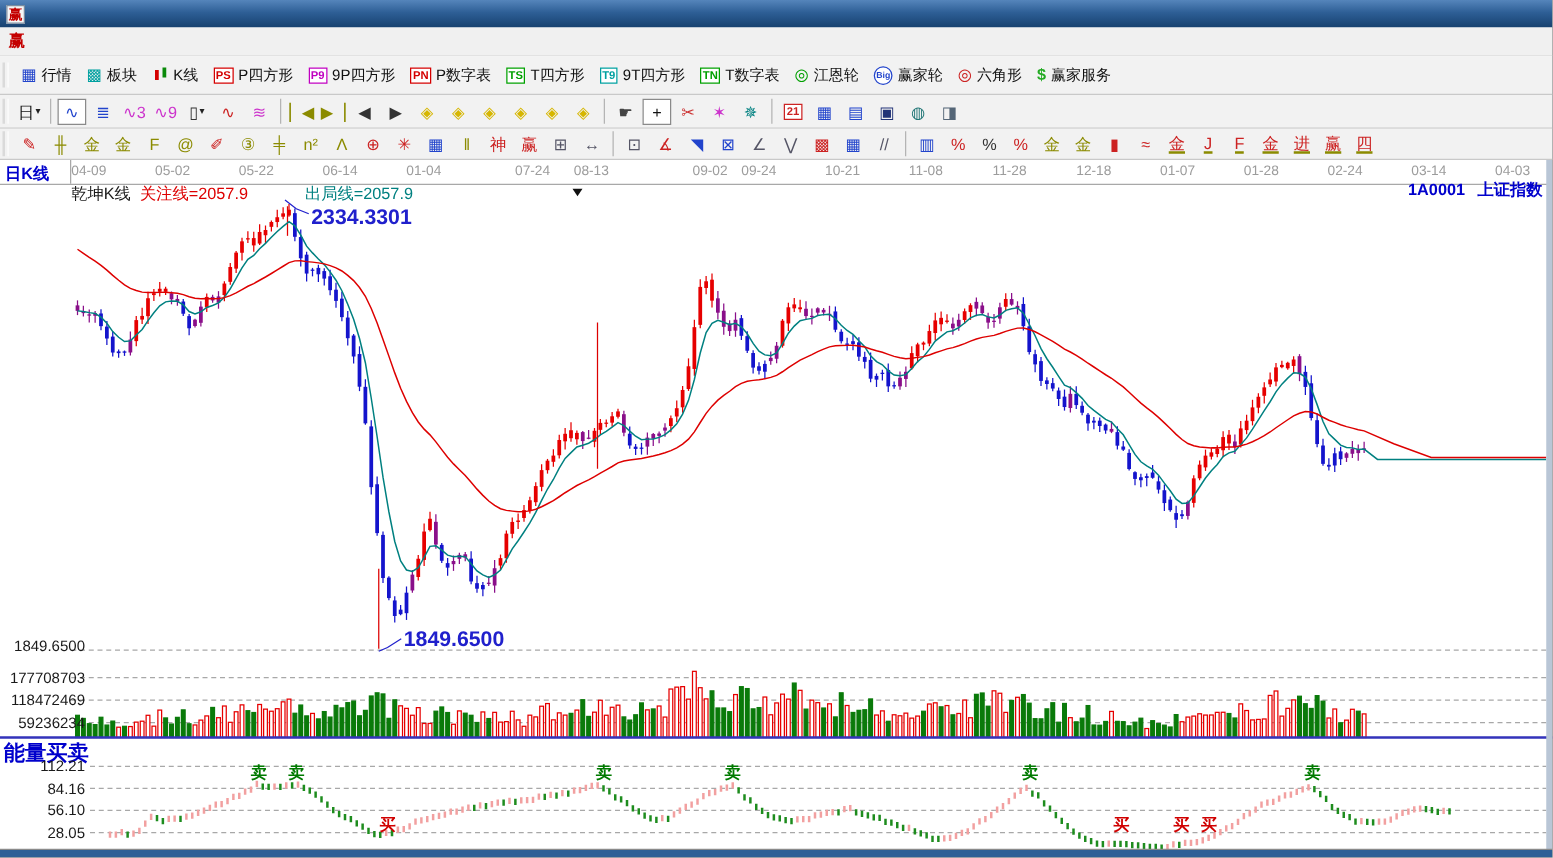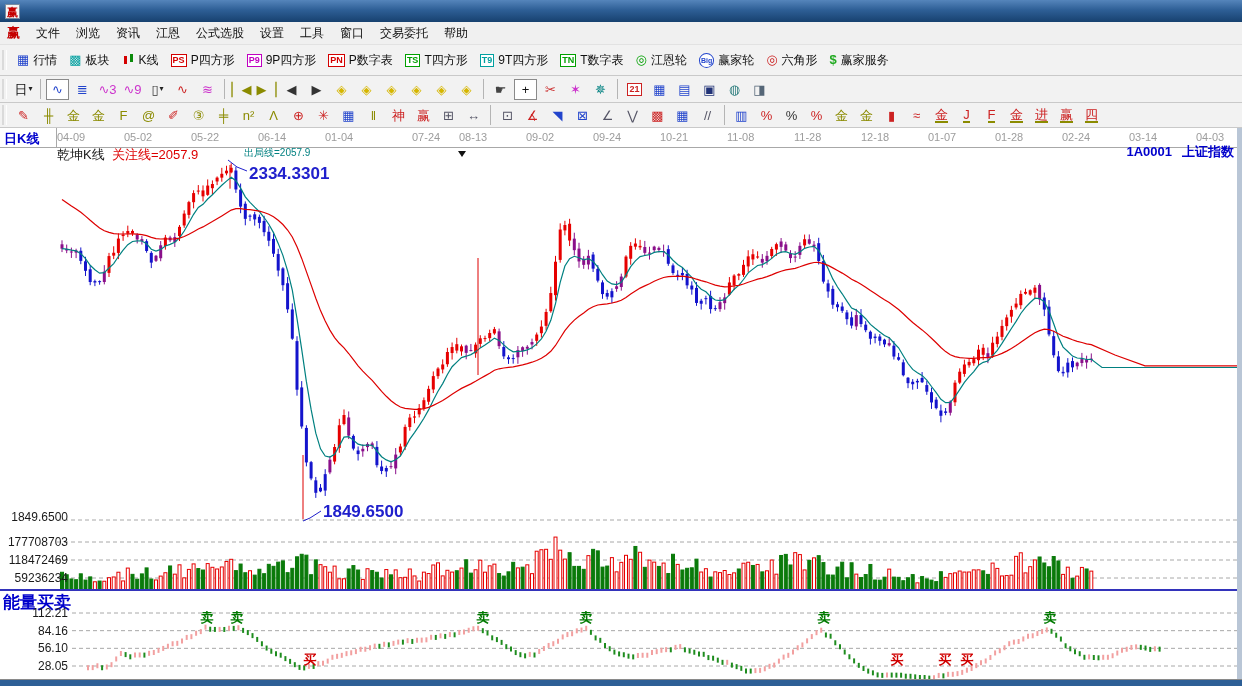--- a/index.html
+++ b/index.html
@@ -40,21 +40,21 @@
   .ic-btn.u .g{border-bottom:2px solid #8b8b00;padding-bottom:0;}
   .vsep{width:1px;height:20px;background:#b4b4b4;margin:0 4px;}
   
   .ov{position:absolute;z-index:3;white-space:nowrap;}
   .hdr-line{position:absolute;left:0;top:147px;width:100%;height:1px;background:#a8a8a8;z-index:2;}
   .hdr-vline{position:absolute;left:56px;top:128px;width:1px;height:19px;background:#a8a8a8;z-index:2;}
   .lbl-period{left:4px;top:130px;color:#0000cc;font-weight:bold;font-size:13px;}
   .date-lbl{position:absolute;top:131px;font-size:11px;color:#9c9c9c;z-index:2;}
   .lbl-overlay{left:57px;top:146px;color:#1a1a1a;font-size:13px;}
   .lbl-attn{left:112px;top:146px;color:#dd0000;font-size:13px;}
-  .lbl-exit{left:244px;top:146px;color:#008080;font-size:10px;}
+  .lbl-exit{left:244px;top:146px;color:#008080;font-size:13px;}
   .lbl-inst{right:8px;top:143px;color:#0000cc;font-weight:bold;font-size:13px;}
   .lbl-inst .code{margin-right:10px;}
   .ann{color:#2020cc;font-weight:bold;font-size:17px;}
   .ann-peak{left:249px;top:164px;}
   .ann-trough{left:323px;top:502px;}
   .axis-num{left:4px;width:64px;text-align:right;font-size:12px;color:#1a1a1a;}
   .lbl-ind{left:3px;top:591px;color:#0000cc;font-weight:bold;font-size:17px;}
   .pane-sep{position:absolute;left:0;top:589px;width:100%;height:2px;background:#3333bb;z-index:2;}
   .bottom-line{position:absolute;left:0;top:679px;width:100%;height:1px;background:#8a8a8a;z-index:2;}
   .bottom-strip{position:absolute;left:0;top:680px;width:100%;height:6px;background:#2d5f96;z-index:2;}
@@ -65,32 +65,20 @@
 <body>
 
 <div id="app">
 
   <div class="titlebar">
     <span class="app-logo">赢</span>
   </div>
 
   <div class="menubar">
     <span class="menu-logo">赢</span>
-    <span id="menu-items" style="display:flex">
-        <span class="menu-item">文件</span>
-        <span class="menu-item">浏览</span>
-        <span class="menu-item">资讯</span>
-        <span class="menu-item">江恩</span>
-        <span class="menu-item">公式选股</span>
-        <span class="menu-item">设置</span>
-        <span class="menu-item">工具</span>
-        <span class="menu-item">窗口</span>
-        <span class="menu-item">交易委托</span>
-        <span class="menu-item">帮助</span>
-      </span>
   </div>
 
   <div class="toolbar tb1" id="toolbar-main">
       <span class="grip"></span>
       <span class="tb-btn">
         <span class="glyph-ic" style="color: rgb(34, 68, 204);">▦</span>
         <span>行情</span>
       </span>
       <span class="tb-btn">
         <span class="glyph-ic" style="color: rgb(0, 160, 160);">▩</span>
@@ -1295,21 +1283,21 @@
 
   <div class="ov lbl-period">日K线</div>
   <div id="date-axis">
       <span class="date-lbl" style="left: 57px;">04-09</span>
       <span class="date-lbl" style="left: 124px;">05-02</span>
       <span class="date-lbl" style="left: 191px;">05-22</span>
       <span class="date-lbl" style="left: 258px;">06-14</span>
       <span class="date-lbl" style="left: 325px;">01-04</span>
       <span class="date-lbl" style="left: 412px;">07-24</span>
       <span class="date-lbl" style="left: 459px;">08-13</span>
-      <span class="date-lbl" style="left: 526px;">09-02</span>
+      <span class="date-lbl" style="left: 554px;">09-02</span>
       <span class="date-lbl" style="left: 593px;">09-24</span>
       <span class="date-lbl" style="left: 660px;">10-21</span>
       <span class="date-lbl" style="left: 727px;">11-08</span>
       <span class="date-lbl" style="left: 794px;">11-28</span>
       <span class="date-lbl" style="left: 861px;">12-18</span>
       <span class="date-lbl" style="left: 928px;">01-07</span>
       <span class="date-lbl" style="left: 995px;">01-28</span>
       <span class="date-lbl" style="left: 1062px;">02-24</span>
       <span class="date-lbl" style="left: 1129px;">03-14</span>
       <span class="date-lbl" style="left: 1196px;">04-03</span>

